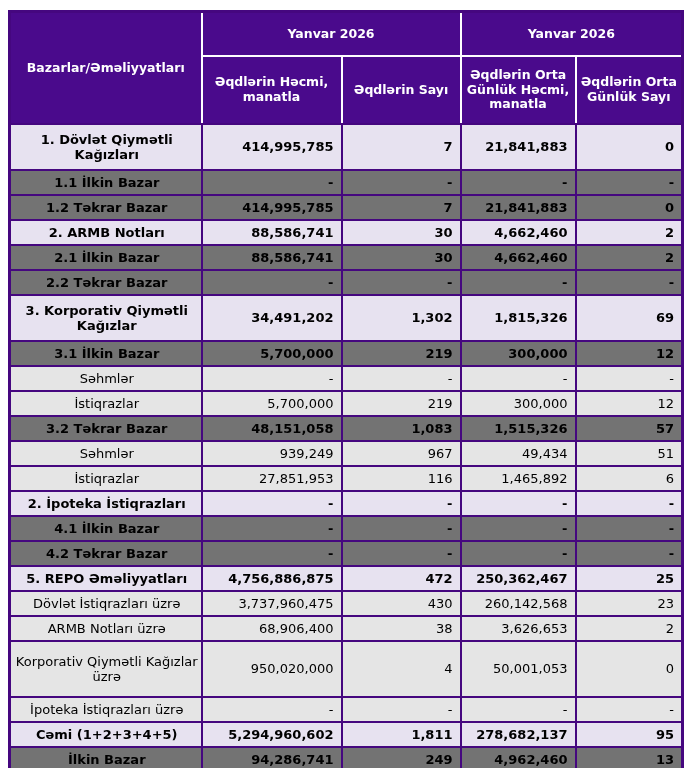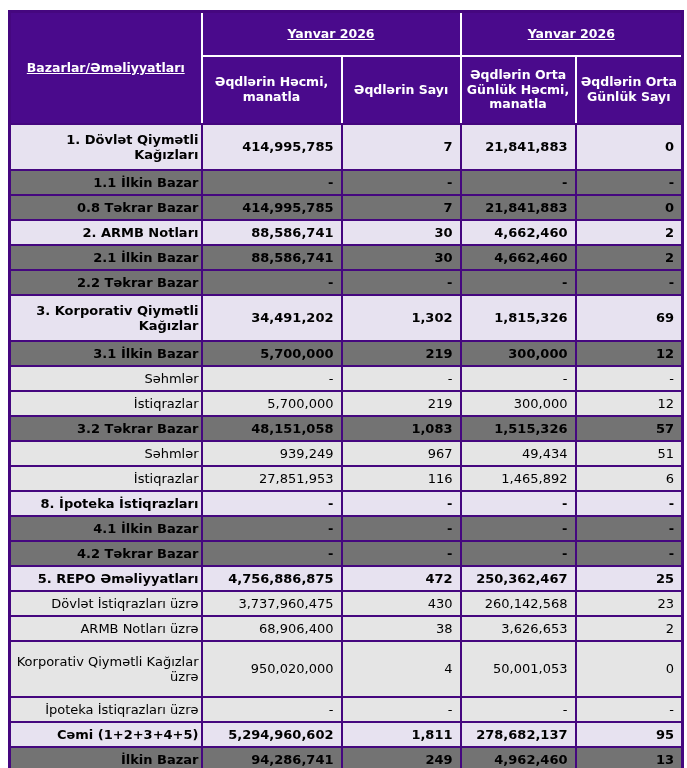--- a/index.html
+++ b/index.html
@@ -26,25 +26,25 @@
   }
   
   thead th{
     background:#4A0A8C;
     color:#fff;
     font-weight:bold;
     border:2px solid #ffffff;
     text-align:center;
     font-size:12.5px;
   }
-  thead tr.group th{height:40px;text-decoration:underline;}
+  thead tr.group th{height:40px;}
   thead tr.sub th{height:64px;border-bottom:2px solid #45077F;margin-top:43px;}
   th.corner{border-bottom:2px solid #45077F;}
   
-  td.lab{text-align:right;padding-left:4px;}
+  td.lab{text-align:center;padding-left:4px;}
   td.num{text-align:right;padding-right:7px;}
   tr.sec td{background:#E7E2F0;font-weight:bold;}
   tr.b td{background:#737373;font-weight:bold;}
   tr.r td{background:#e5e5e5;font-weight:normal;}
   tbody td{height:21px;}
   tr.h46 td{height:42px;}
   tr.h56 td{height:52px;}
 </style>
 </head>
 <body>
@@ -80,21 +80,21 @@
     <td class="num">0</td>
   </tr>
         <tr class="b">
     <td class="lab">1.1 İlkin Bazar</td>
     <td class="num">-</td>
     <td class="num">-</td>
     <td class="num">-</td>
     <td class="num">-</td>
   </tr>
         <tr class="b">
-    <td class="lab">0.8 Təkrar Bazar</td>
+    <td class="lab">1.2 Təkrar Bazar</td>
     <td class="num">414,995,785</td>
     <td class="num">7</td>
     <td class="num">21,841,883</td>
     <td class="num">0</td>
   </tr>
         <tr class="sec">
     <td class="lab">2. ARMB Notları</td>
     <td class="num">88,586,741</td>
     <td class="num">30</td>
     <td class="num">4,662,460</td>
@@ -157,21 +157,21 @@
     <td class="num">51</td>
   </tr>
         <tr class="r">
     <td class="lab">İstiqrazlar</td>
     <td class="num">27,851,953</td>
     <td class="num">116</td>
     <td class="num">1,465,892</td>
     <td class="num">6</td>
   </tr>
         <tr class="sec">
-    <td class="lab">8. İpoteka İstiqrazları</td>
+    <td class="lab">2. İpoteka İstiqrazları</td>
     <td class="num">-</td>
     <td class="num">-</td>
     <td class="num">-</td>
     <td class="num">-</td>
   </tr>
         <tr class="b">
     <td class="lab">4.1 İlkin Bazar</td>
     <td class="num">-</td>
     <td class="num">-</td>
     <td class="num">-</td>

